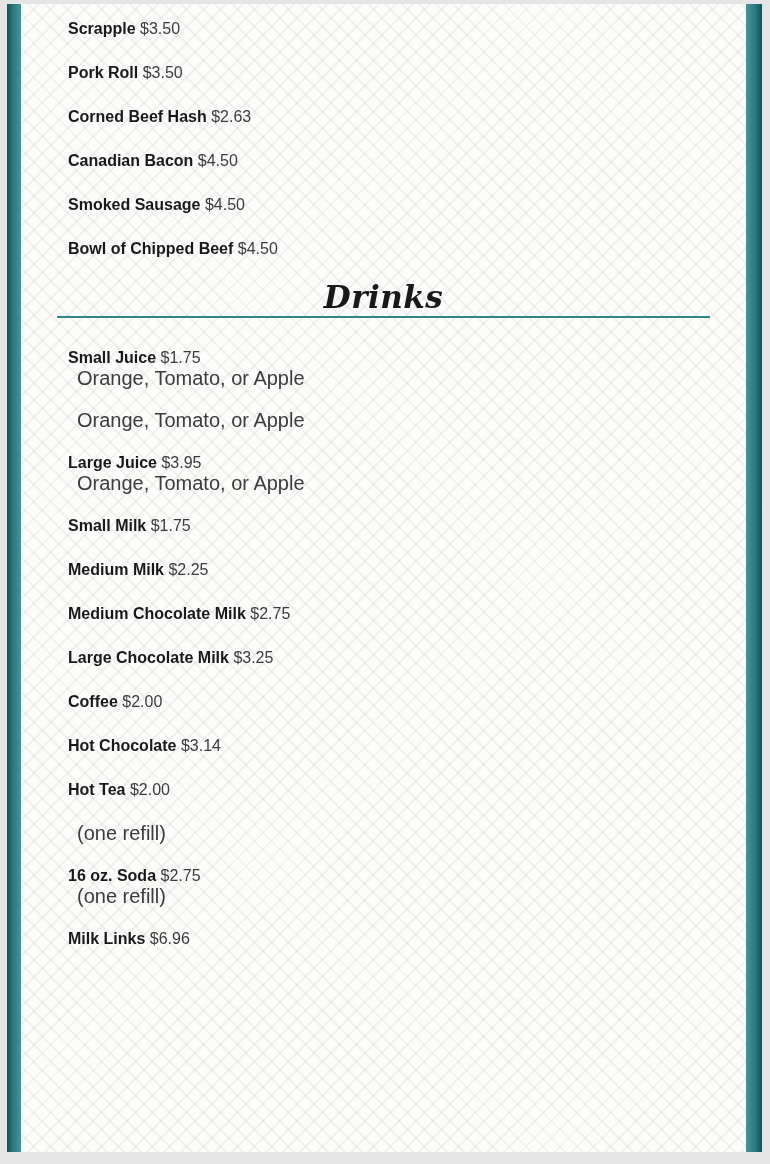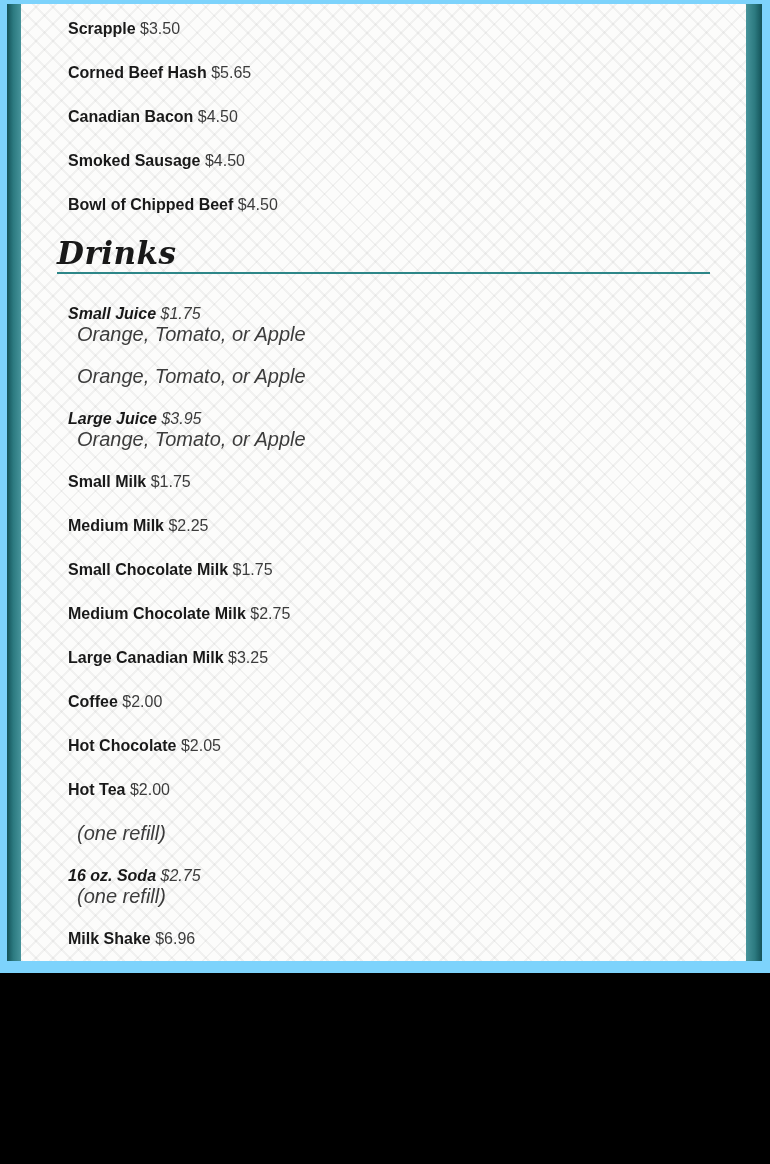--- a/index.html
+++ b/index.html
@@ -5,22 +5,22 @@
   * { margin: 0; padding: 0; box-sizing: border-box; }
   html, body { width: 770px; height: 1164px; }
   body {
     background: #000;
     font-family: "Liberation Sans", "DejaVu Sans", sans-serif;
     overflow: hidden;
   }
   .page {
     position: relative;
     width: 770px;
-    height: 973px;
-    background: #7dd3fc;
+    height: 1164px;
+    background: #e5e5e5;
   }
   
   .accent-left {
     position: absolute;
     left: 7px; top: 4px; bottom: 12px;
     width: 14px;
     background: linear-gradient(90deg, #145258 0%, #2c7a80 45%, #47949b 100%);
   }
   .accent-right {
     position: absolute;
@@ -44,24 +44,25 @@
     font-family: "DejaVu Serif", "Liberation Serif", serif;
     font-style: italic;
     font-weight: bold;
     font-size: 31px;
     line-height: 30px;
     color: #191919;
     padding-bottom: 4px;
     border-bottom: 2px solid #2d8688;
     margin-bottom: 29px;
     letter-spacing: 0.5px;
+    text-align: center;
   }
   .items { display: block; }
   .menu-item { margin: 0 0 23px 11px; }
-  .menu-item.has-desc { margin-bottom: 21px; font-style: italic; }
+  .menu-item.has-desc { margin-bottom: 21px; }
   .menu-item .line {
     font-size: 16px;
     line-height: 21px;
     color: #191919;
   }
   .menu-item .name { font-weight: bold; color: #191919; }
   .menu-item .price { font-weight: normal; color: #3c3c3c; }
   .menu-item .desc {
     font-size: 20px;
     line-height: 21px;
@@ -80,21 +81,25 @@
 
   <div class="content">
 
     <section class="menu-section section-sides">
       <div class="items">
           <div class="menu-item">
     <p class="line"><span class="name">Scrapple</span> <span class="price">$3.50</span></p>
 
   </div>
           <div class="menu-item">
-    <p class="line"><span class="name">Corned Beef Hash</span> <span class="price">$5.65</span></p>
+    <p class="line"><span class="name">Pork Roll</span> <span class="price">$3.50</span></p>
+
+  </div>
+          <div class="menu-item">
+    <p class="line"><span class="name">Corned Beef Hash</span> <span class="price">$2.63</span></p>
 
   </div>
           <div class="menu-item">
     <p class="line"><span class="name">Canadian Bacon</span> <span class="price">$4.50</span></p>
 
   </div>
           <div class="menu-item">
     <p class="line"><span class="name">Smoked Sausage</span> <span class="price">$4.50</span></p>
 
   </div>
@@ -121,51 +126,47 @@
   </div>
           <div class="menu-item">
     <p class="line"><span class="name">Small Milk</span> <span class="price">$1.75</span></p>
 
   </div>
           <div class="menu-item">
     <p class="line"><span class="name">Medium Milk</span> <span class="price">$2.25</span></p>
 
   </div>
           <div class="menu-item">
-    <p class="line"><span class="name">Small Chocolate Milk</span> <span class="price">$1.75</span></p>
-
-  </div>
-          <div class="menu-item">
     <p class="line"><span class="name">Medium Chocolate Milk</span> <span class="price">$2.75</span></p>
 
   </div>
           <div class="menu-item">
-    <p class="line"><span class="name">Large Canadian Milk</span> <span class="price">$3.25</span></p>
+    <p class="line"><span class="name">Large Chocolate Milk</span> <span class="price">$3.25</span></p>
 
   </div>
           <div class="menu-item">
     <p class="line"><span class="name">Coffee</span> <span class="price">$2.00</span></p>
 
   </div>
           <div class="menu-item">
-    <p class="line"><span class="name">Hot Chocolate</span> <span class="price">$2.05</span></p>
+    <p class="line"><span class="name">Hot Chocolate</span> <span class="price">$3.14</span></p>
 
   </div>
           <div class="menu-item">
     <p class="line"><span class="name">Hot Tea</span> <span class="price">$2.00</span></p>
 
   </div>
           <div class="menu-item has-desc">
     <p class="desc">(one refill)</p>
   </div>
           <div class="menu-item has-desc">
     <p class="line"><span class="name">16 oz. Soda</span> <span class="price">$2.75</span></p>
     <p class="desc">(one refill)</p>
   </div>
           <div class="menu-item">
-    <p class="line"><span class="name">Milk Shake</span> <span class="price">$6.96</span></p>
+    <p class="line"><span class="name">Milk Links</span> <span class="price">$6.96</span></p>
 
   </div>
         </div>
     </section>
 
   </div>
 </div>
 
 </body></html>

